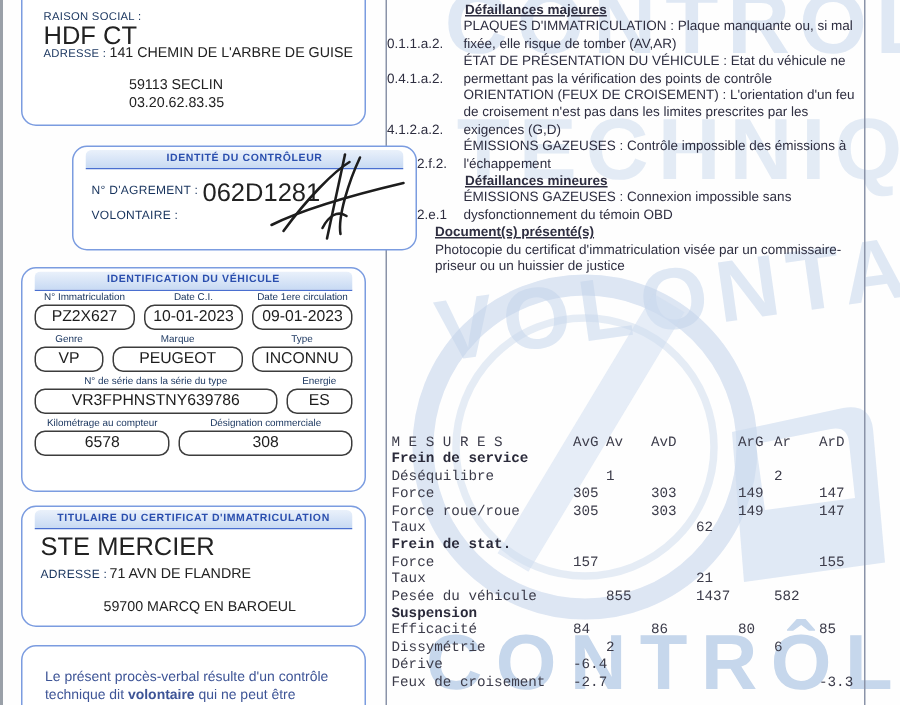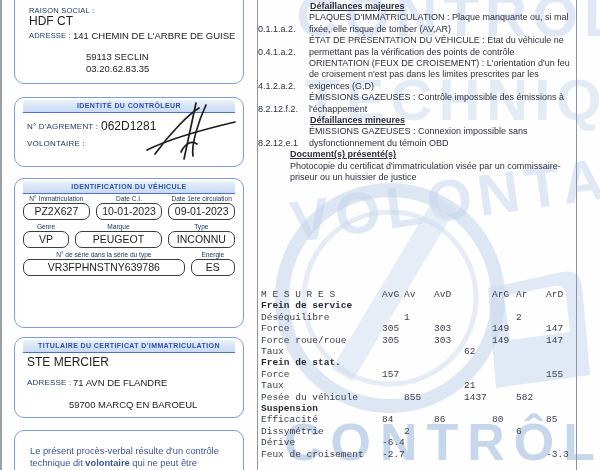--- a/index.html
+++ b/index.html
@@ -12,27 +12,27 @@
   .wm-1{top:-18px;right:-70px;font-size:58px;letter-spacing:6px;color:rgba(152,182,222,0.30);}
   .wm-2{top:66px;right:-100px;font-size:58px;letter-spacing:6px;color:rgba(152,182,222,0.26);}
   .wm-3{top:158px;right:-125px;font-size:58px;letter-spacing:6px;color:rgba(152,182,222,0.30);transform:rotate(-8deg);}
   .wm-4{top:412px;left:284px;font-size:52px;letter-spacing:9px;color:rgba(141,175,218,0.5);}
   .wm-logo{position:absolute;left:250px;top:160px;z-index:1;pointer-events:none;}
 
   
   .lbox{position:absolute;left:14px;width:230px;background:#fff;border:1.5px solid #7b9ce0;
         border-radius:10px;z-index:3;box-sizing:border-box;}
   .box-raison{top:-28px;height:112px;}
-  .box-controleur{top:97px;height:70px;}
+  .box-controleur{top:97px;height:70px;margin-left:34px;}
   .box-vehicule{top:178px;height:150px;padding-left:12px;}
   .box-titulaire{top:337px;height:81px;}
   .box-notice{top:430px;height:70px;}
   .lbox .abs{position:absolute;white-space:nowrap;}
   .lbl{font-size:7.5px;color:#16325c;letter-spacing:0.2px;}
-  .val{font-size:12px;color:#222;}
+  .val{font-size:17px;color:#222;}
   .val-sm{font-size:9.5px;color:#222;}
   .hdr{position:absolute;top:2px;left:8px;right:8px;height:12px;border-radius:4px 4px 0 0;
        background:linear-gradient(#eaf1fb,#c8daf3);border-bottom:1.6px solid #4a6fd0;
        text-align:center;font-size:7px;font-weight:bold;color:#2b4fae;letter-spacing:0.4px;line-height:12px;}
   .frag{position:absolute;left:40px;top:24px;height:4px;width:120px;overflow:hidden;color:#555;}
 
   
   .vrows{position:absolute;top:16px;left:8px;right:8px;}
   .vrow{display:flex;gap:6px;margin-bottom:3px;}
   .vfield{flex:1;min-width:0;}
@@ -326,20 +326,30 @@
       <div class="vrow">
         <div class="vfield w-serie">
           <span class="flab">N° de série dans la série du type</span>
           <span class="fval">VR3FPHNSTNY639786</span>
         </div>
         <div class="vfield w-energie">
           <span class="flab">Energie</span>
           <span class="fval">ES</span>
         </div>
       </div>
+      <div class="vrow">
+        <div class="vfield w-kilo">
+          <span class="flab">Kilométrage au compteur</span>
+          <span class="fval">6578</span>
+        </div>
+        <div class="vfield w-desig">
+          <span class="flab">Désignation commerciale</span>
+          <span class="fval">308</span>
+        </div>
+      </div>
     </div>
   </div>
 
   <div class="lbox box-titulaire">
     <div class="hdr">TITULAIRE DU CERTIFICAT D'IMMATRICULATION</div>
     <span class="abs val" style="left:12px;top:17px">STE MERCIER</span>
     <span class="abs lbl" style="left:12px;top:40px;font-size:8px">ADRESSE :</span>
     <span class="abs val-sm" style="left:58px;top:39px">71 AVN DE FLANDRE</span>
     <span class="abs val-sm" style="left:54px;top:61px">59700 MARCQ EN BAROEUL</span>
   </div>

